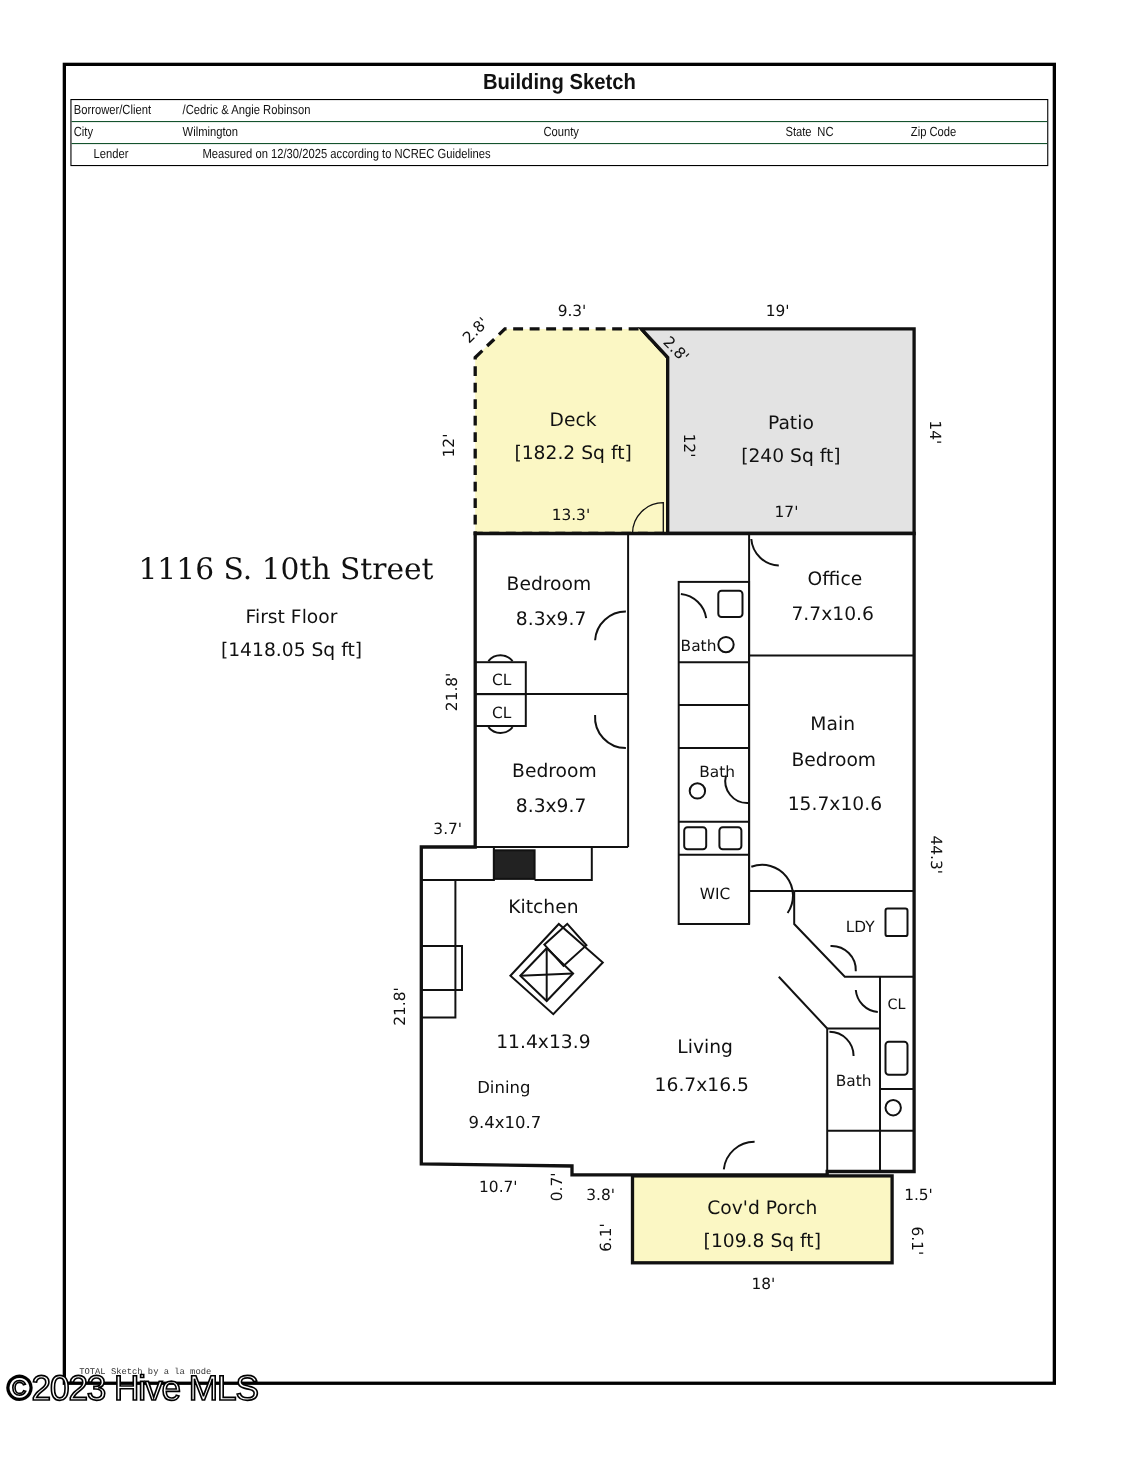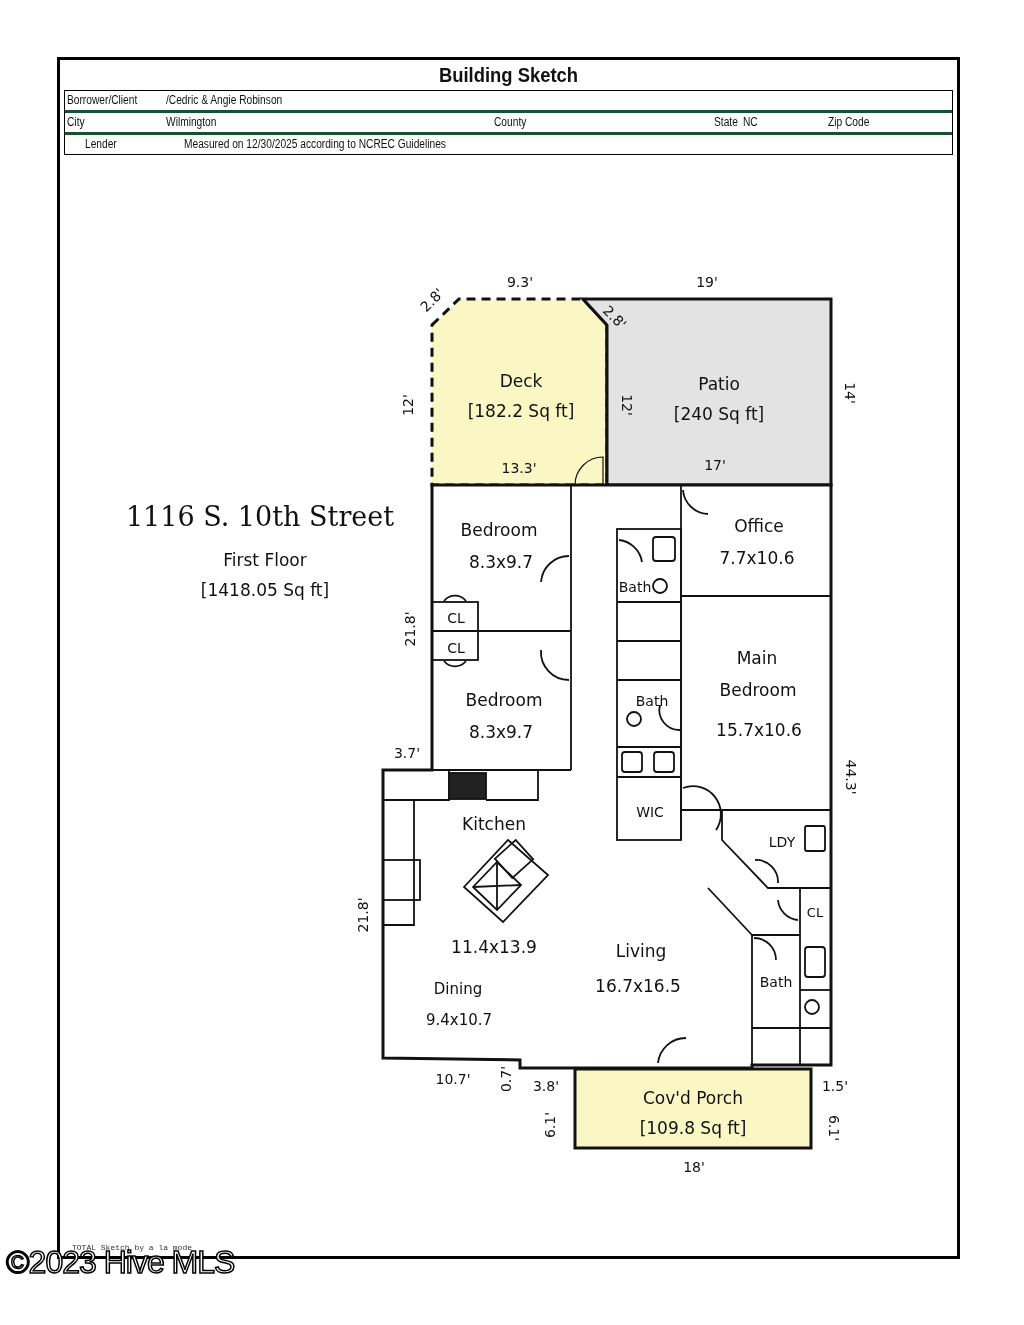--- a/index.html
+++ b/index.html
@@ -1,20 +1,20 @@
 <!DOCTYPE html>
 <html><head>
 <meta charset="utf-8">
 <style>
   html, body { margin:0; padding:0; background:#ffffff; }
   body { width:1024px; height:1325px; position:relative; overflow:hidden; font-family:"DejaVu Sans", sans-serif; color:#111; }
   .frame { position:absolute; left:57px; top:57px; width:903px; height:1202px; border:3px solid #000; box-sizing:border-box; }
   .title { position:absolute; left:0; right:0; top:0; height:30px; line-height:30px; text-align:center; font-family:"Liberation Sans", sans-serif; font-weight:bold; font-size:20px; transform:scaleX(0.92); }
   .hdr-table { position:absolute; left:4px; right:4px; top:30px; border:1px solid #000; }
-  .hdr-row { height:19px; border-bottom:3px solid #14532d; position:relative; font-family:"Liberation Sans", sans-serif; font-size:12px; line-height:19px; }
+  .hdr-row { height:19px; border-bottom:1px solid #14532d; position:relative; font-family:"Liberation Sans", sans-serif; font-size:12px; line-height:19px; }
   .hdr-row:last-child { border-bottom:none;margin-left:18px; }
   .hdr-row span { position:absolute; top:0; white-space:nowrap; transform:scaleX(0.85); transform-origin:left center; }
   .sketch { position:absolute; left:0; top:0; width:1024px; height:1325px; }
   .lbl { font-family:"DejaVu Sans", sans-serif; font-size:17px; fill:#111; }
   .dim { font-family:"DejaVu Sans", sans-serif; font-size:14px; fill:#111; }
   .big { font-family:"DejaVu Serif", serif; font-size:27px; fill:#111; }
   .watermark { position:absolute; left:6px; top:1244px; font-family:"Liberation Sans", sans-serif; font-size:32px; color:#fff; -webkit-text-stroke:1.5px #000; letter-spacing:-1px; }
   .credit { position:absolute; left:72px; top:1243px; font-family:Liberation Mono, monospace; font-size:8px; color:#333; }
 </style>
 </head>

